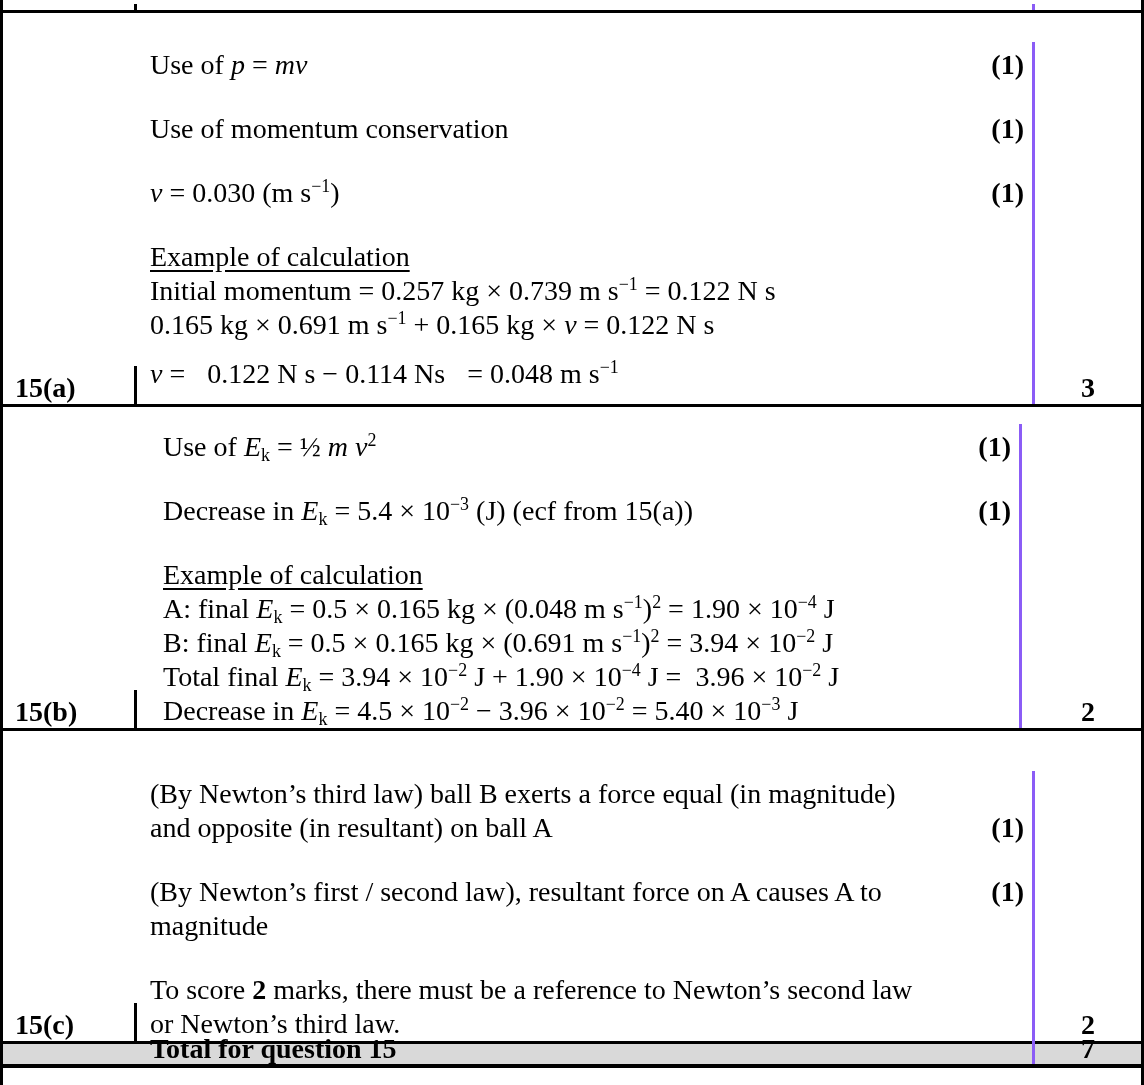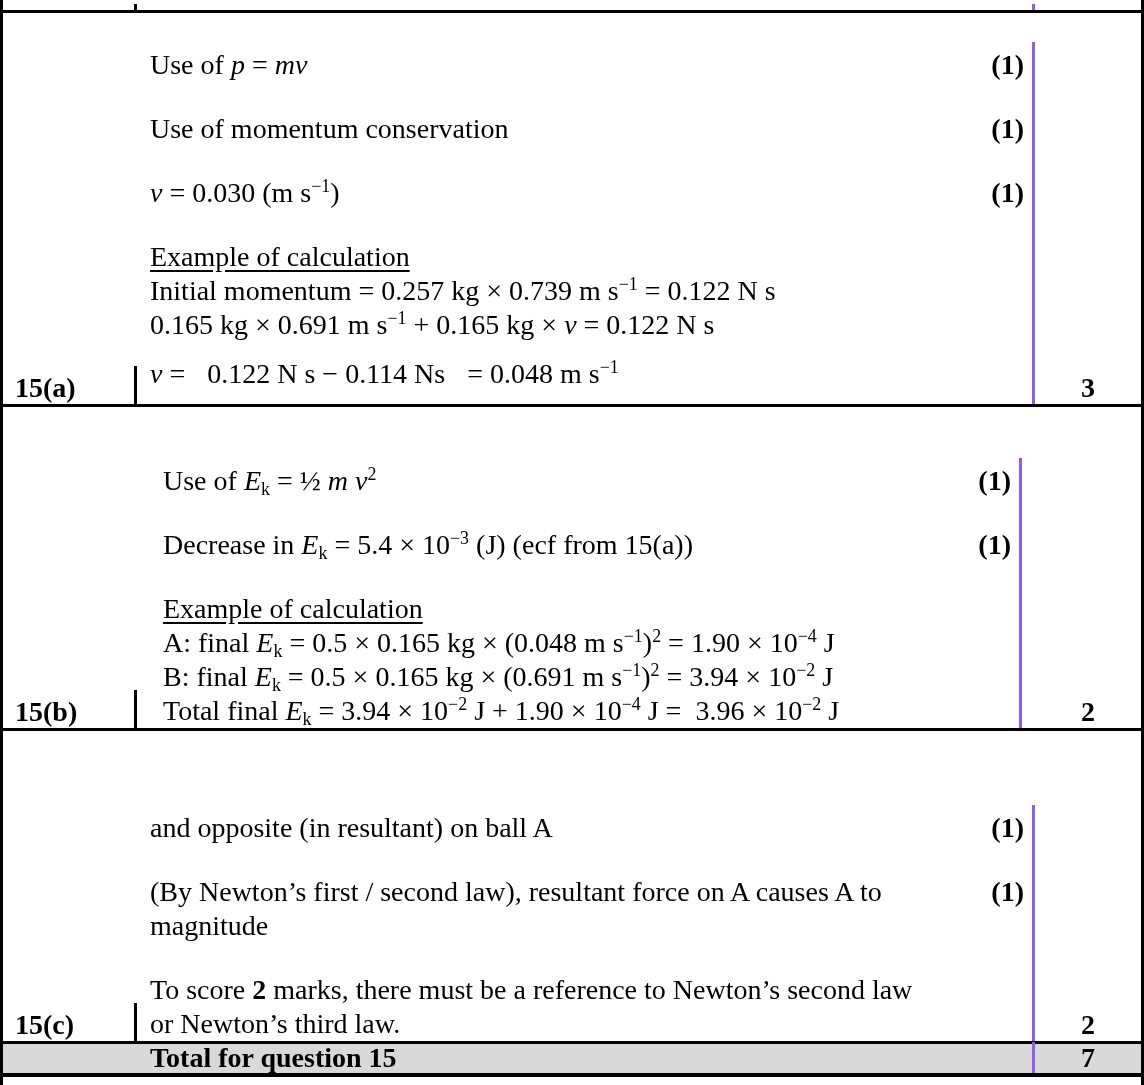--- a/index.html
+++ b/index.html
@@ -43,21 +43,21 @@
   .it{font-style:italic;}
   .b{font-weight:bold;}
   .u{text-decoration:underline;text-underline-offset:4px;margin-top:6px;}
   sup{font-size:0.64em;line-height:0;vertical-align:super;}
   sub{font-size:0.64em;line-height:0;vertical-align:-5px;}
   .fracline{align-items:center;margin-top:2px;white-space:pre;}
   .frac{display:inline-block;text-align:center;margin:13px 10px;vertical-align:middle;}
   .frac .num{display:block;padding:0 12px 1px 12px;line-height:33px;}
   .frac .den{display:block;border-top:3px solid #000;padding:1px 12px 0 12px;line-height:33px;}
   .totalrow{
-    height:33px;font-weight:bold;
+    height:24px;font-weight:bold;
     border-bottom:4px solid #000;
   }
   .totalrow .qcell{padding-top:0;}
   .totalrow .acell{padding-top:0;line-height:31px;}
   .totalrow .tcell{padding-top:0;line-height:31px;}
 </style>
 </head>
 <body>
 
 <div class="sheet">
@@ -113,26 +113,32 @@
           </div>
           <div class="line">
             <span class="content"><span>A: final </span><span class="it ">E</span><sub>k</sub><span> = 0.5 × 0.165 kg × (0.048 m s</span><sup>−1</sup><span>)</span><sup>2</sup><span> = 1.90 × 10</span><sup>−4</sup><span> J</span></span>
           </div>
           <div class="line">
             <span class="content"><span>B: final </span><span class="it ">E</span><sub>k</sub><span> = 0.5 × 0.165 kg × (0.691 m s</span><sup>−1</sup><span>)</span><sup>2</sup><span> = 3.94 × 10</span><sup>−2</sup><span> J</span></span>
           </div>
           <div class="line">
             <span class="content"><span>Total final </span><span class="it ">E</span><sub>k</sub><span> = 3.94 × 10</span><sup>−2</sup><span> J + 1.90 × 10</span><sup>−4</sup><span> J =  3.96 × 10</span><sup>−2</sup><span> J</span></span>
           </div>
+          <div class="line">
+            <span class="content"><span>Decrease in </span><span class="it ">E</span><sub>k</sub><span> = 4.5 × 10</span><sup>−2</sup><span> − 3.96 × 10</span><sup>−2</sup><span> = 5.40 × 10</span><sup>−3</sup><span> J</span></span>
+          </div>
         </div>
         <div class="tcell"><span>2</span></div>
       </div>
       <div class="row rowc">
         <div class="qcell"><span>15(c)</span></div>
         <div class="acell">
+          <div class="line">
+            <span class="content"><span>(By Newton’s third law) ball B exerts a force equal (in magnitude)</span></span>
+          </div>
           <div class="line">
             <span class="content"><span>and opposite (in resultant) on ball A</span></span>
             <span class="marks">(1)</span>
           </div>
           <div class="line gap">
             <span class="content"><span>(By Newton’s first / second law), resultant force on A causes A to</span></span>
             <span class="marks">(1)</span>
           </div>
           <div class="line">
             <span class="content"><span>magnitude</span></span>

